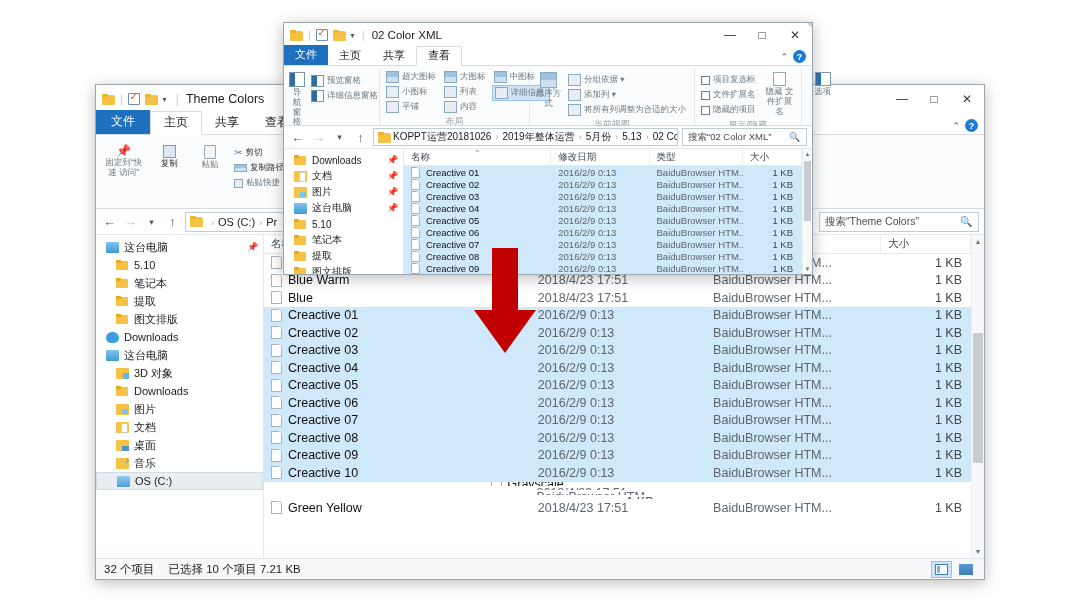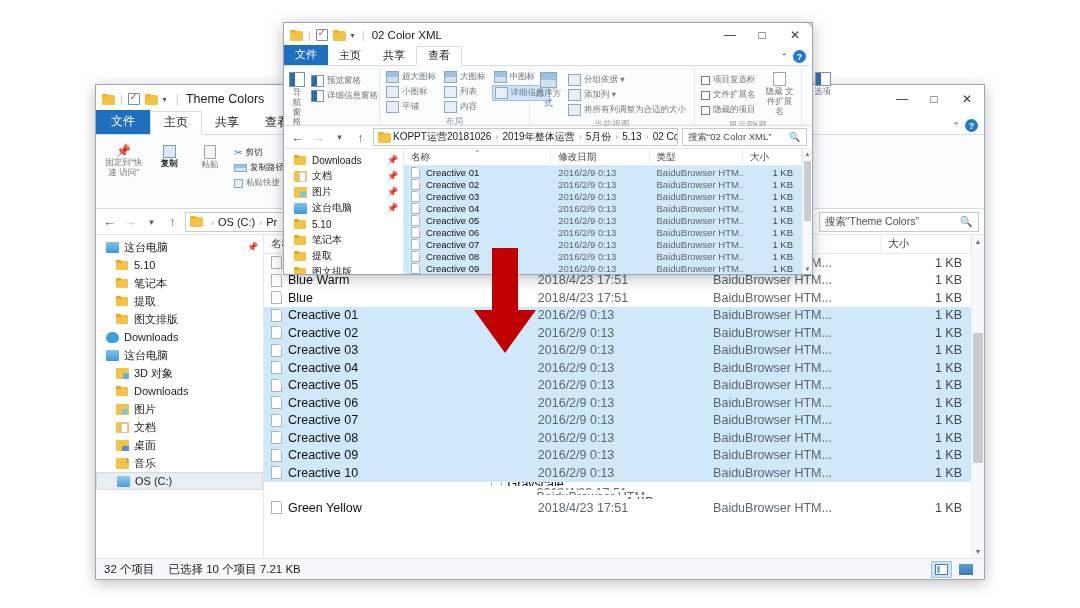--- a/index.html
+++ b/index.html
@@ -207,21 +207,21 @@
   </div>
 
   <div class="ribbon" style="height:74px;">
     <div class="rgroup" style="width:196px;">
       <div class="rgroup-body" style="padding-top:4px;">
         <div class="bigbtn" style="width:50px;">
           <span class="ic-pin">📌</span>
           <span class="lbl">固定到“快速
 访问”</span>
         </div>
-        <div class="bigbtn" style="width:40px;font-weight:bold;">
+        <div class="bigbtn" style="width:40px;">
           <span class="ic ic-copy"></span>
           <span class="lbl dark">复制</span>
         </div>
         <div class="bigbtn" style="width:40px;">
           <span class="ic-clip"></span>
           <span class="lbl">粘贴</span>
         </div>
         <div class="smcol" style="padding-top:3px;">
           <div class="smbtn dark">
             <span class="ic-scis">✂</span>

